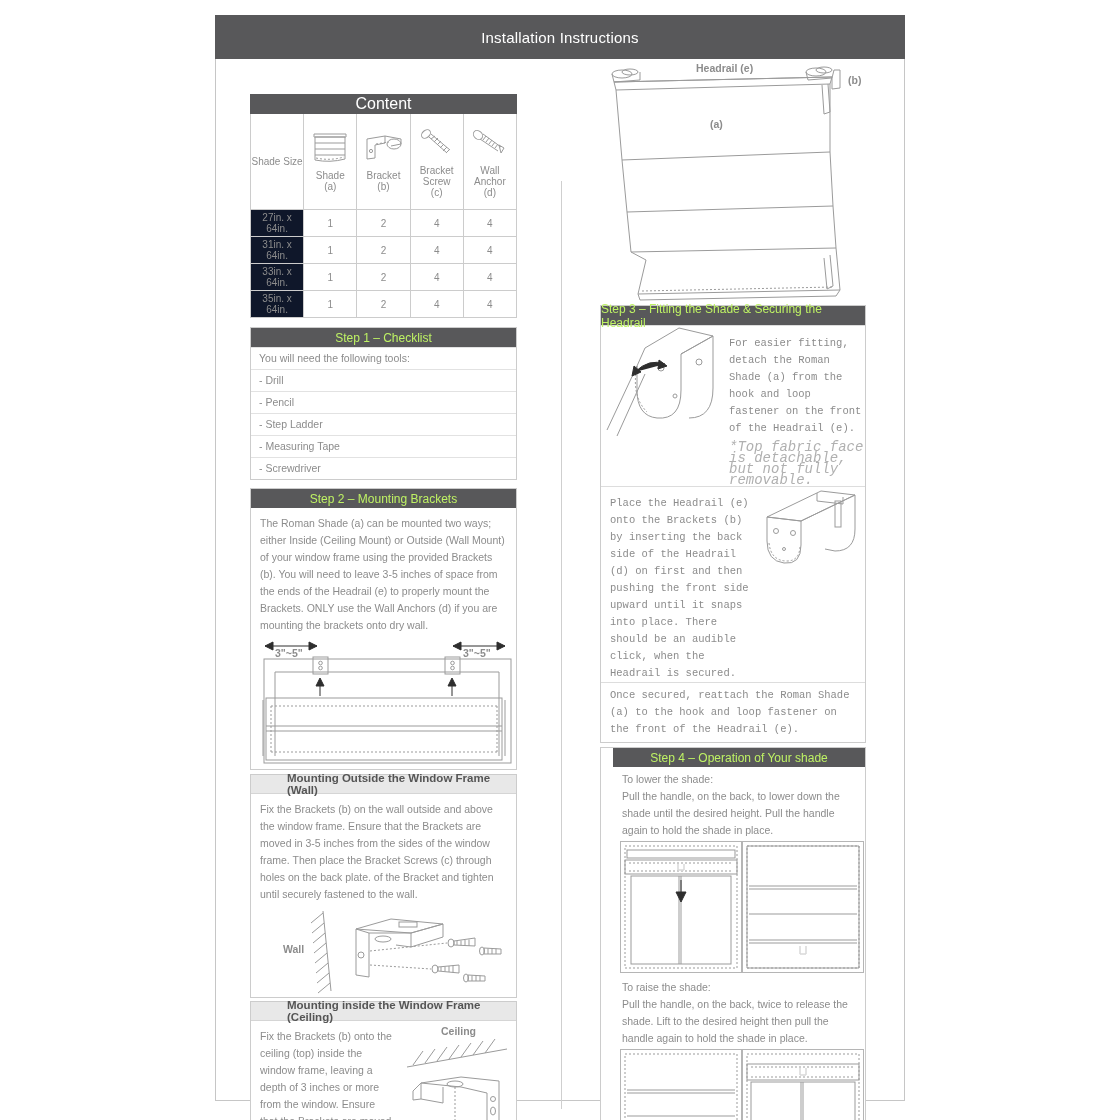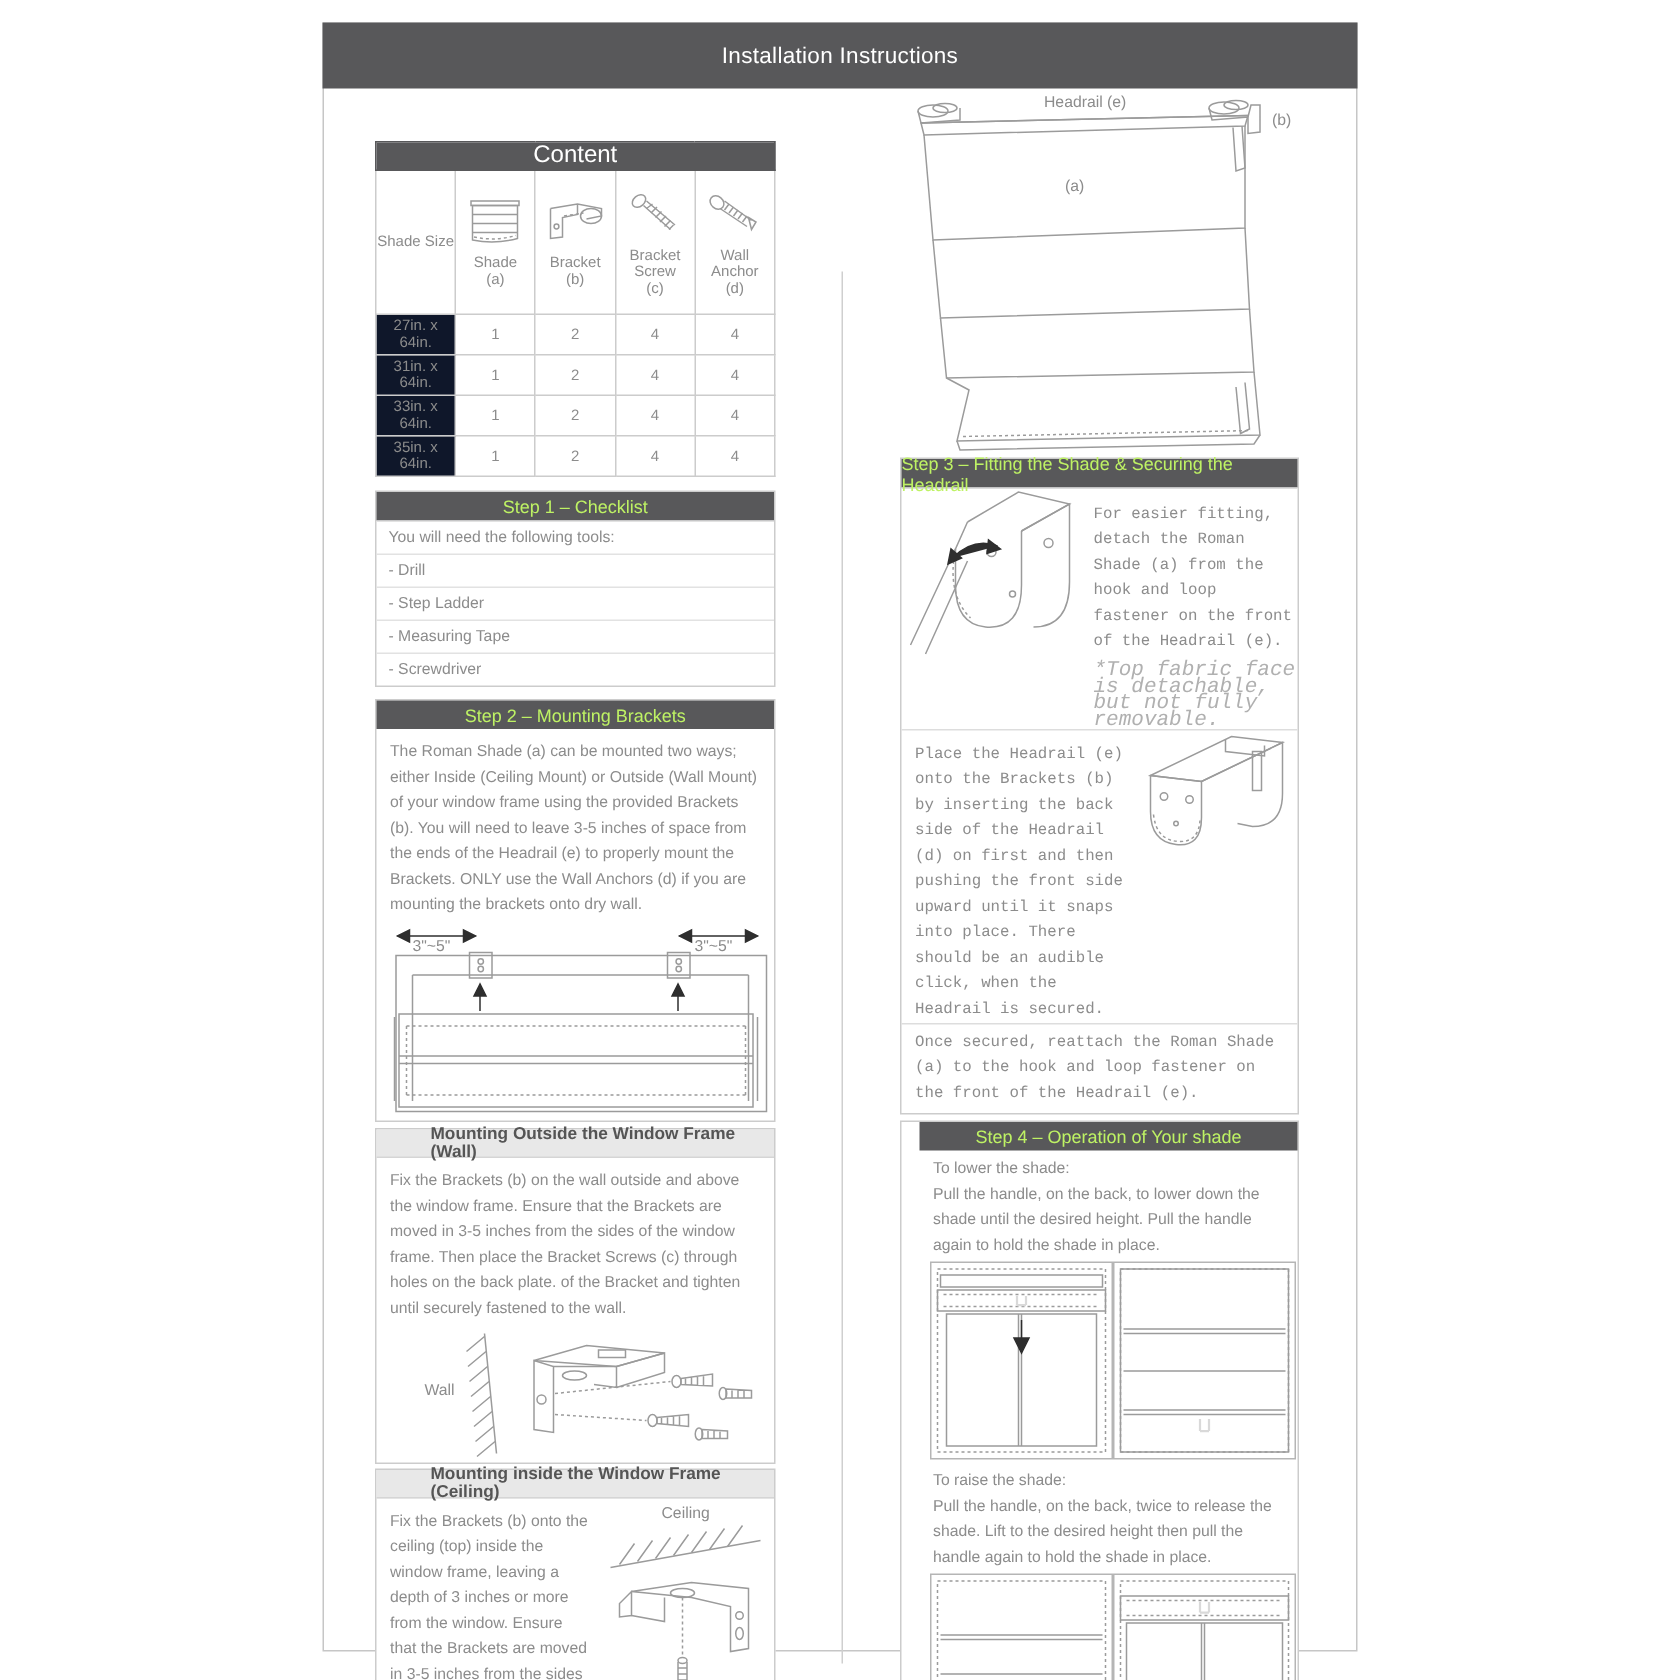--- a/index.html
+++ b/index.html
@@ -33,21 +33,21 @@
   table.ct .size-col { width:58px; }
   table.ct td.size { background:#0f172a; }
   .icn { display:block; margin:0 auto 3px auto; }
 
   
   .chk-row { border-top:1px solid #e2e2e2; padding:2px 8px; }
   .chk-row:first-child { border-top:none; }
 
   .para { padding:7px 9px 4px 9px; }
   .dg { position:relative; display:block; }
-  .dg-label { position:absolute; color:#8c8c8c; font-size:10.5px; }
+  .dg-label { position:absolute; color:#8c8c8c; font-size:10.5px;font-weight:bold; }
   svg { display:block; }
   .s  { stroke:#9b9b9b; fill:none; stroke-width:1; }
   .sd { stroke:#9b9b9b; fill:none; stroke-width:1; stroke-dasharray:2 2; }
   .sk { stroke:#2e2e2e; fill:#2e2e2e; stroke-width:1; }
   .hl { stroke:#d9d9d9; fill:none; stroke-width:1.5; }
 
   
   .s3row { display:flex; border-top:1px solid #ddd;font-family:Liberation Mono, monospace; }
   .s3row:first-of-type { border-top:none; }
 
@@ -138,20 +138,21 @@
           <td>4</td>
           <td>4</td>
         </tr>
       </tbody>
     </table>
 
     <div class="box" style="margin-top:9px;">
       <div class="dark-hd">Step 1 – Checklist</div>
       <div class="chk-row txt">You will need the following tools:</div>
       <div class="chk-row txt">- Drill</div>
+      <div class="chk-row txt">- Pencil</div>
       <div class="chk-row txt">- Step Ladder</div>
       <div class="chk-row txt">- Measuring Tape</div>
       <div class="chk-row txt">- Screwdriver</div>
     </div>
 
     <div class="box" style="margin-top:8px;">
       <div class="dark-hd">Step 2 – Mounting Brackets</div>
       <div class="para txt">The Roman Shade (a) can be mounted two ways; either Inside (Ceiling Mount) or Outside (Wall Mount) of your window frame using the provided Brackets (b). You will need to leave 3-5 inches of space from the ends of the Headrail (e) to properly mount the Brackets. ONLY use the Wall Anchors (d) if you are mounting the brackets onto dry wall.</div>
       <div class="dg" style="height:131px;">
         <svg width="265" height="131" viewBox="0 0 265 131">

